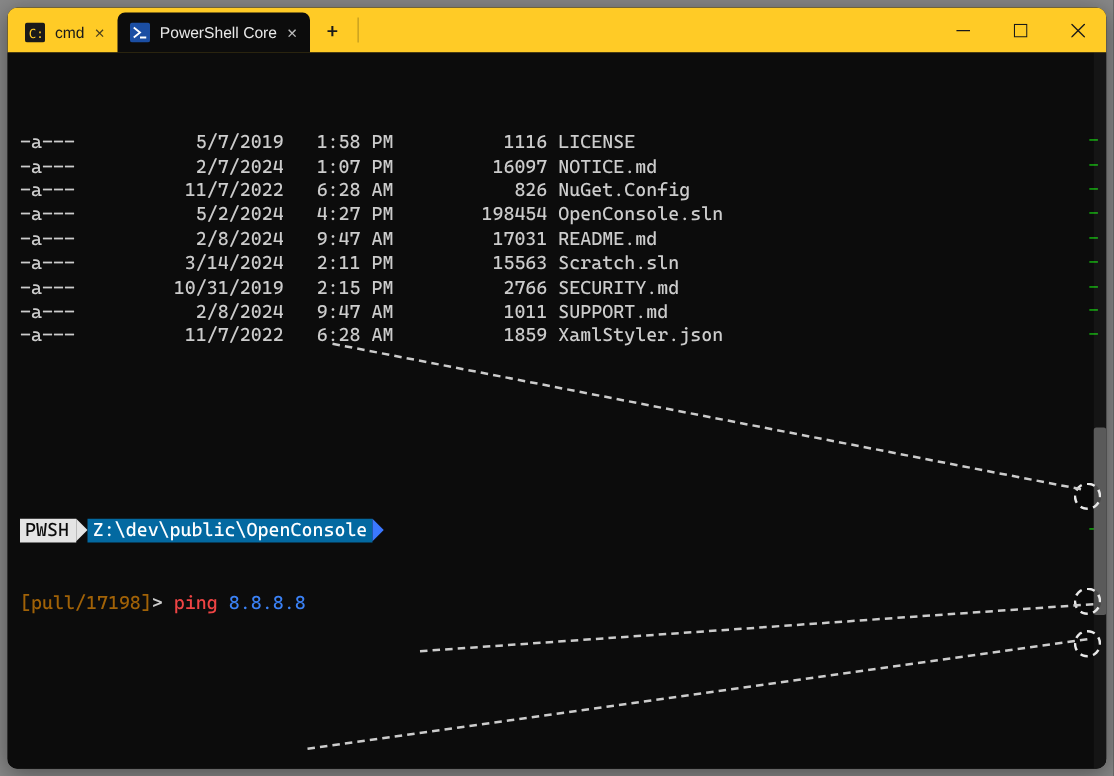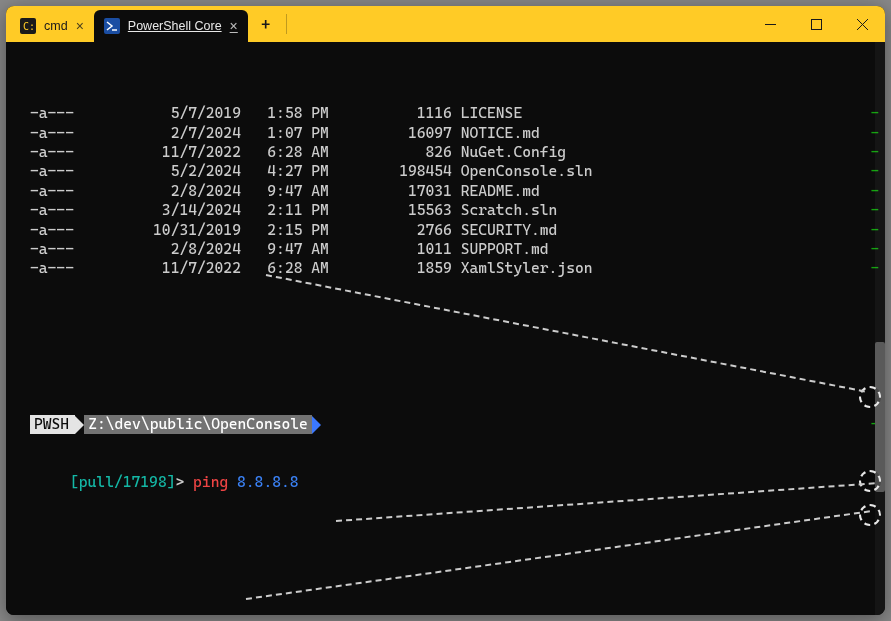--- a/index.html
+++ b/index.html
@@ -37,57 +37,57 @@
     font-family: "Segoe UI", sans-serif;
     font-size: 12.5px;
     gap: 8px;
     cursor: pointer;
     min-width: 80px;
     border-top-left-radius: 6px;
     border-top-right-radius: 6px;
     margin-top: 4px;
   }
   .tab.inactive { color: #1a1a1a; background: transparent; }
-  .tab.active   { color: #e8e8e8; background: #0c0c0c; text-decoration: underline; }
+  .tab.active   { color: #e8e8e8; background: #0c0c0c; }
   .tab .icon { width: 16px; height: 16px; display:flex; align-items:center; justify-content:center; font-size:13px; }
   .tab .close { font-size: 14px; opacity: 0.8; cursor: pointer; }
   .newtab {
     width: 36px; display:flex; align-items:center; justify-content:center;
     color:#1a1a1a; font-size:16px; cursor:pointer;
   }
   .divider { width:1px; background:#c09a1e; margin:8px 2px; }
   .spacer { flex: 1; }
   .winbtns { display:flex; }
   .winbtn { width:46px; display:flex; align-items:center; justify-content:center; cursor:pointer; color:#1a1a1a; }
   .winbtn svg { width:11px; height:11px; }
   .terminal {
     flex:1;
     background:#0c0c0c;
     color:#cccccc;
     font-size:15px;
     line-height:19.4px;
-    padding: 4px 2px 2px 24px;
+    padding: 4px 2px 2px 10px;
     white-space: pre;
     overflow:hidden;
     position:relative;
   }
   .row { white-space: pre; }
-  .prompt-line { display:flex; align-items:flex-end; flex-wrap:nowrap; }
+  .prompt-line { display:flex; align-items:center; flex-wrap:nowrap; }
   .pwsh-seg {
     background:#e4e4e4; color:#0c0c0c; padding:0 6px 0 4px;
   }
   .path-seg {
-    background:#737373; color:#ffffff; padding:0 4px 0 4px;
+    background:#0369a1; color:#ffffff; padding:0 4px 0 4px;
   }
   .arrow-right {
     width:0;height:0;border-top:9.5px solid transparent;border-bottom:9.5px solid transparent;
     border-left:9px solid #3b78ff; display:inline-block;
   }
   .arrow-right.wh { border-left-color:#e4e4e4; }
-  .branch-seg { color:#14b8a6;margin-left:40px; }
+  .branch-seg { color:#a16207; }
   .cmd { color:#ef4444; }
   .arg { color:#3b82f6; }
   .dim  { color:#cccccc; }
   .dashmark { position:absolute; right:6px; color:#13a10e; font-size:14px; }
   .scrollbar { position:absolute; right:0; top:36px; bottom:0; width:10px; background:rgba(255,255,255,0.04); }
   .thumb { position:absolute; right:0; width:10px; background:#5a5a5a; border-radius:2px; }
   .circle {
     position:absolute; width:22px; height:22px; border:2px dashed #e8e8e8; border-radius:50%;
     background:rgba(0,0,0,0.2);
   }

